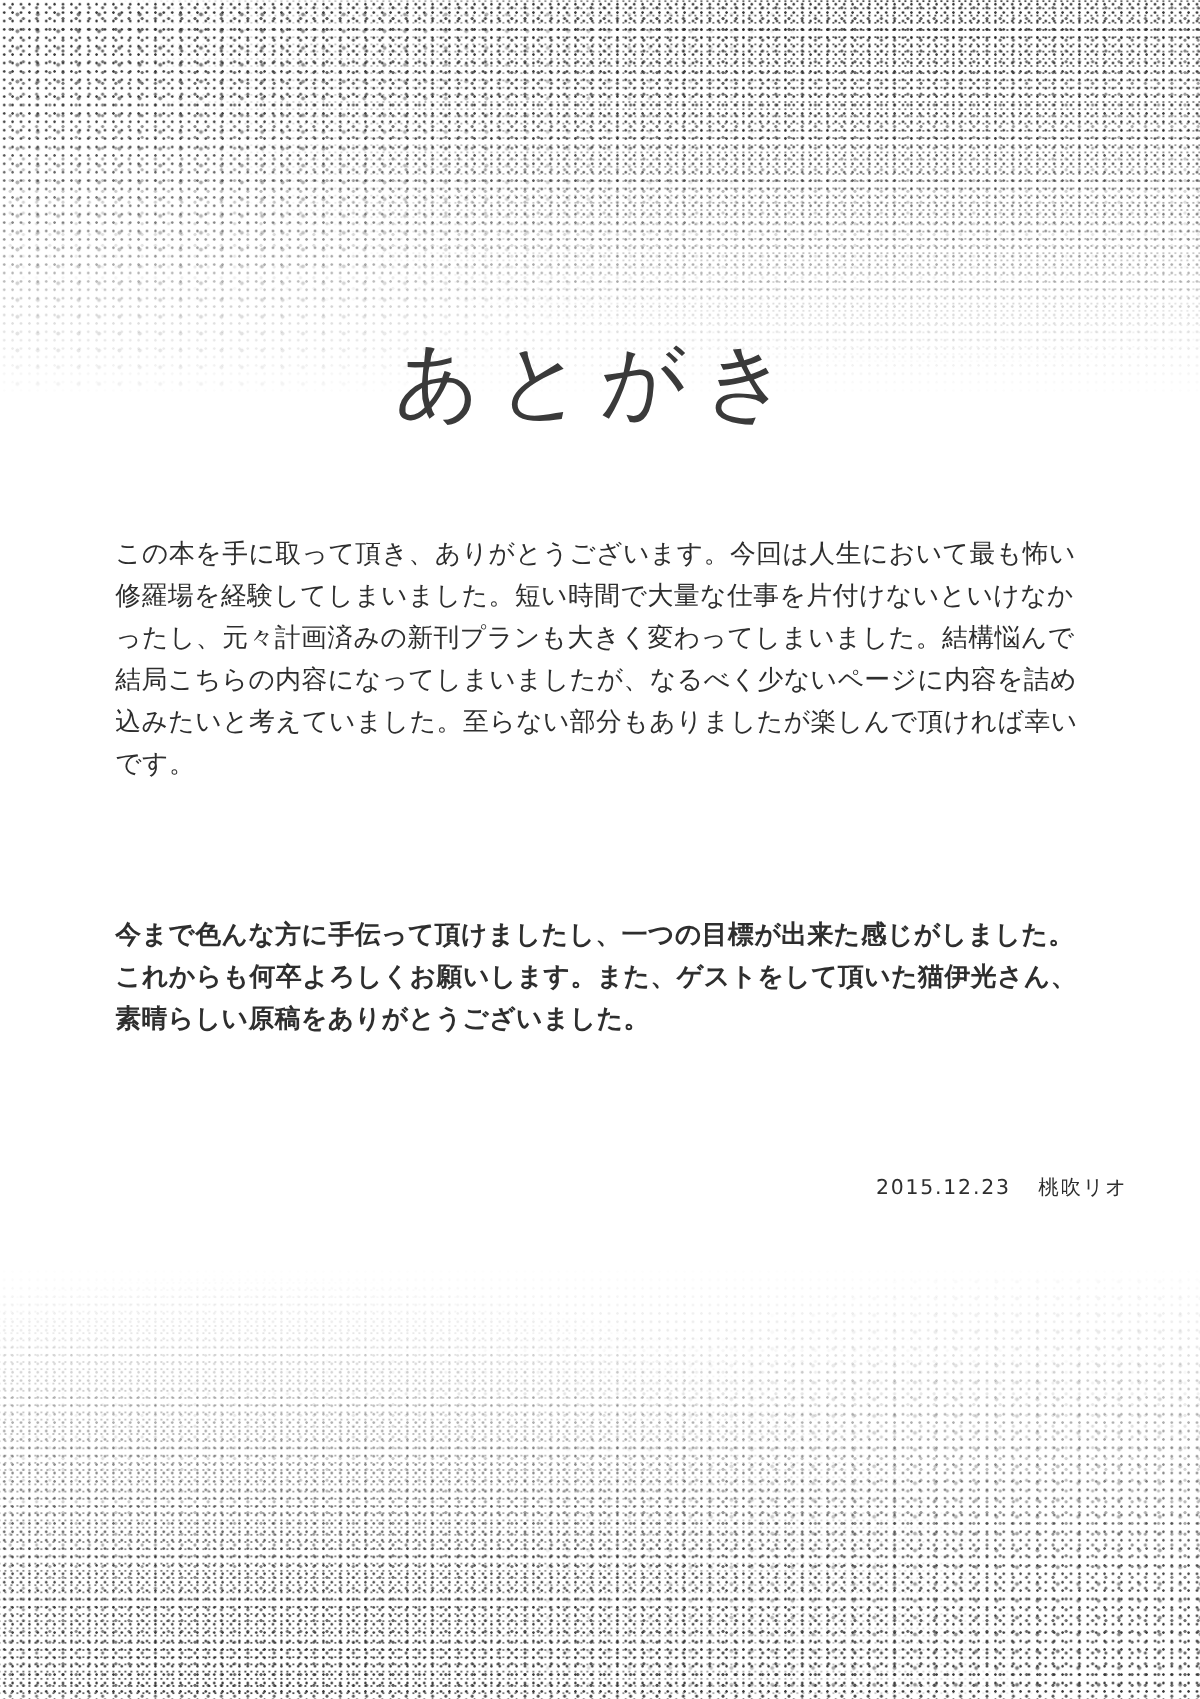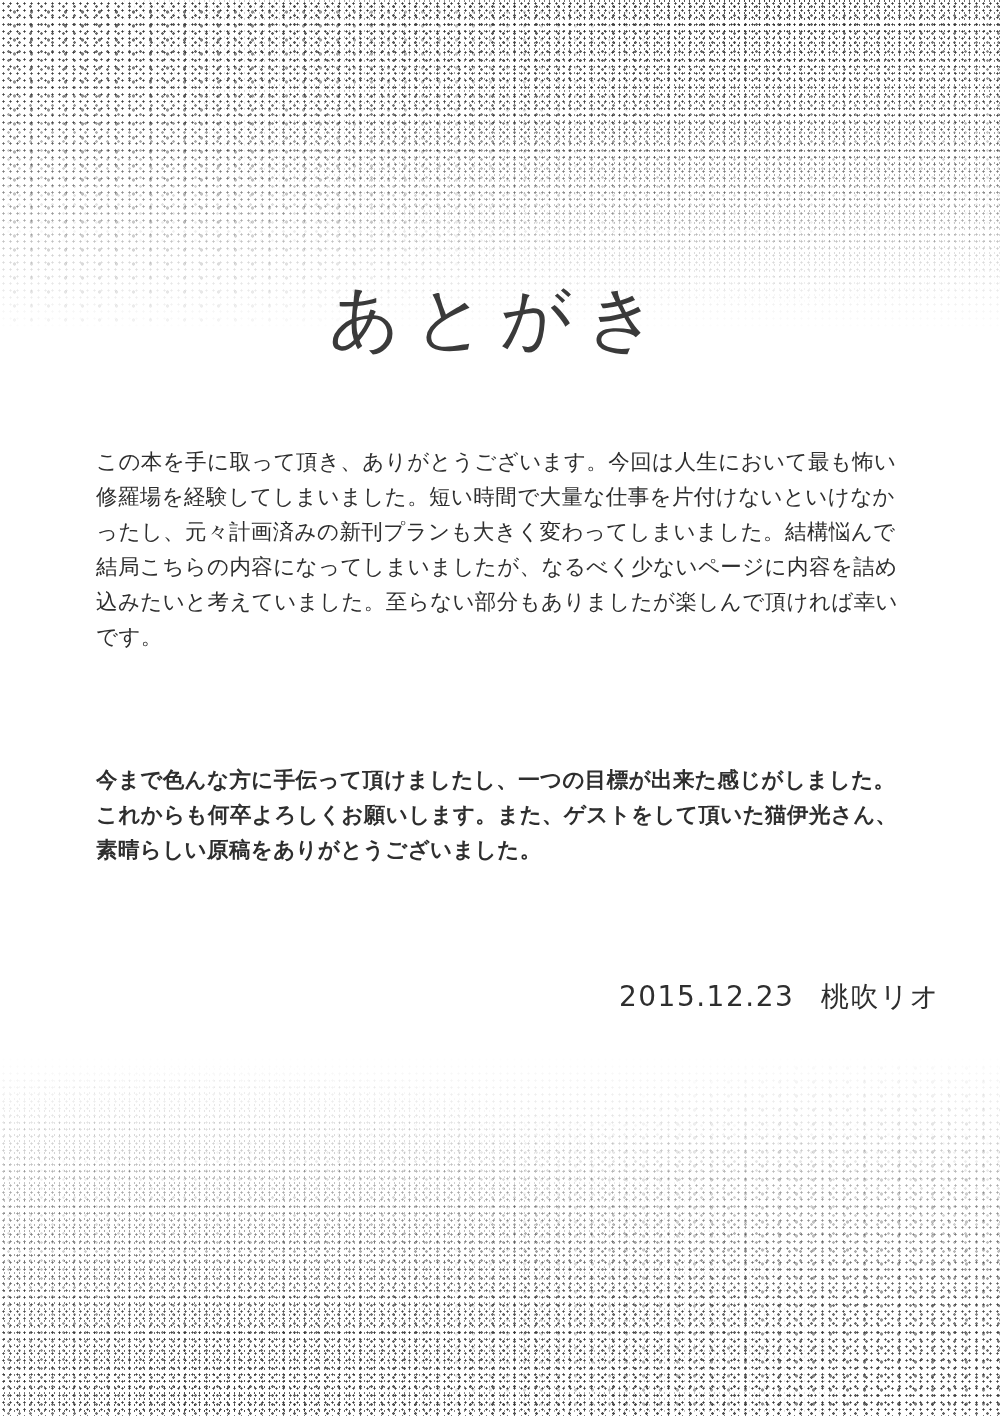--- a/index.html
+++ b/index.html
@@ -137,21 +137,21 @@
   .para-3 { top: 762px; font-weight: bold; }
 
   .body-block p {
     margin: 0;
   }
 
   .signature {
     position: absolute;
     right: 60px;
     top: 978px;
-    font-size: 28px;
+    font-size: 17px;
     letter-spacing: 1.5px;
     color: #2e2e2e;
     white-space: nowrap;
     font-family: "DejaVu Sans", sans-serif;
   }
   .signature .sig-date { margin-right: 16px; }
 </style>
 </head>
 <body>
 

